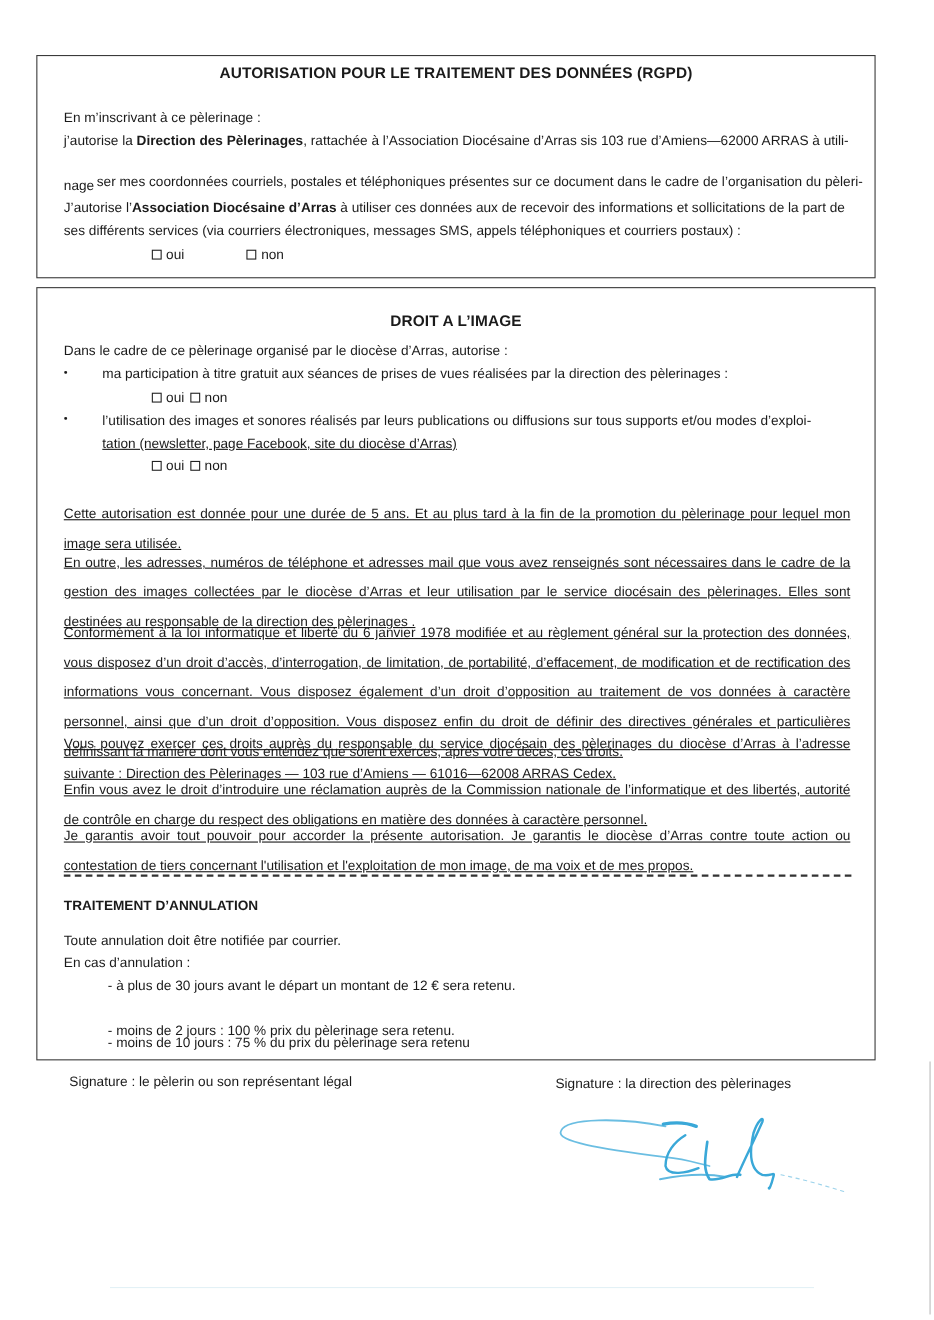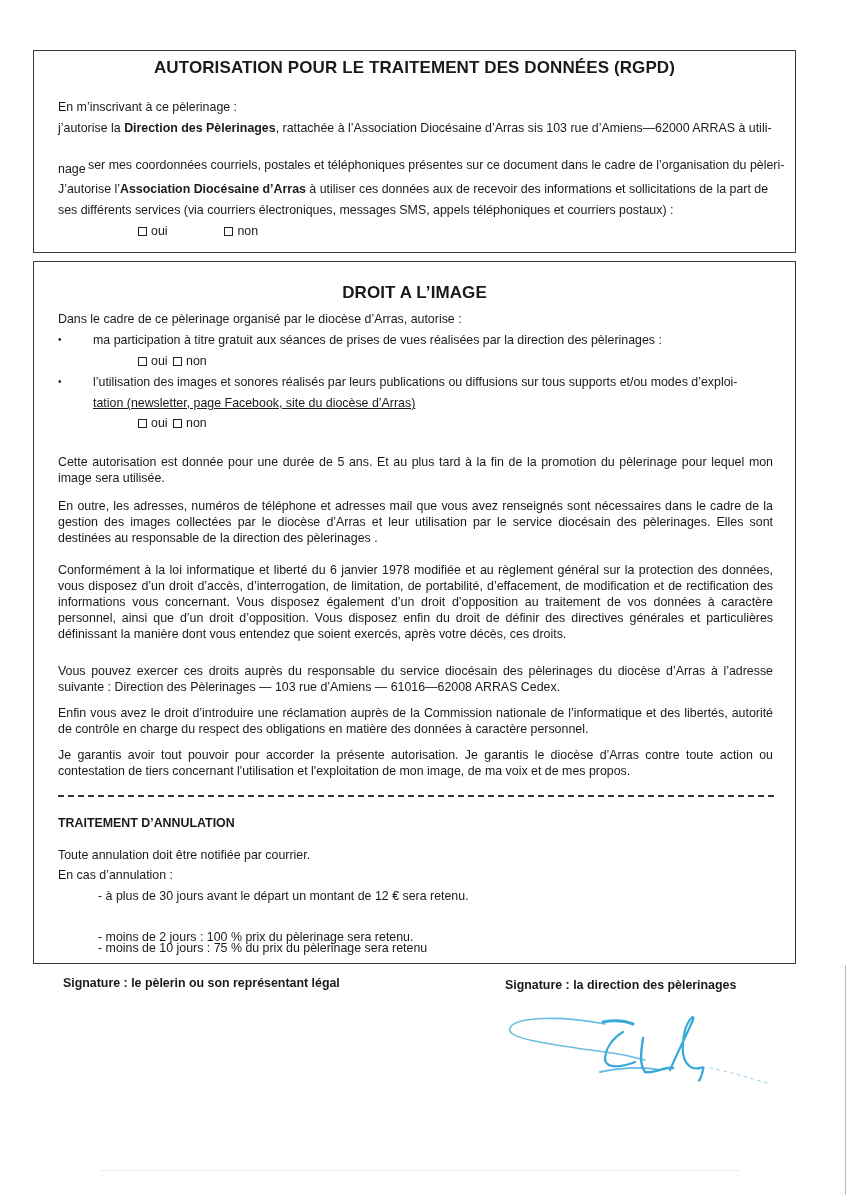--- a/index.html
+++ b/index.html
@@ -9,35 +9,35 @@
       color: #1a1a1a;
       font-size: 12.4px;
     }
     .box {
       position: absolute; border: 1.6px solid #3a3a3a; box-sizing: border-box;
       background: #fff;
     }
     #box-rgpd { left: 33px; top: 50px; width: 763px; height: 203px; }
     #box-image { left: 33px; top: 261px; width: 763px; height: 703px; }
     .box-title {
-      text-align: center; font-weight: bold; font-size: 17px; letter-spacing: 0.1px;
+      text-align: center; font-weight: bold; font-size: 14px; letter-spacing: 0.1px;
     }
     .line { white-space: nowrap; line-height: 20.3px; position: absolute; left: 24px; }
     .bold { font-weight: bold; }
-    .para { position: absolute; left: 24px; width: 715px; line-height: 16px; text-align: justify; }
+    .para { position: absolute; left: 24px; width: 715px; line-height: 27px; text-align: justify; text-decoration: underline; }
     .cb {
       display: inline-block; width: 9px; height: 9px; border: 1.3px solid #222;
       vertical-align: -1px; margin-right: 4px; box-sizing: border-box;
     }
     .bullet { position: absolute; left: 24px; font-size: 10px; }
     .dash-line {
       position: absolute; left: 24px; width: 716px; height: 0;
       border-top: 2px dashed #333; top: 533px;
     }
-    .sig-label { position: absolute; font-weight: bold; font-size: 12.4px; white-space: nowrap; }
+    .sig-label { position: absolute; font-weight: normal; font-size: 12.4px; white-space: nowrap; }
     .right-edge { position: absolute; left: 845px; top: 965px; width: 1px; height: 230px; background: #bbb; }
     .bottom-faint { position: absolute; left: 100px; top: 1170px; width: 640px; height: 1px; background: #e3f1f6; }
   </style>
 </head>
 <body>
 
 <div class="box" id="box-rgpd">
   <div class="box-title" style="position:absolute; left:0; right:0; top:7px;">AUTORISATION POUR LE TRAITEMENT DES DONNÉES (RGPD)</div>
   <div class="line" style="top:46px;">En m’inscrivant à ce pèlerinage :</div>
   <div class="line" style="top:67px;">

